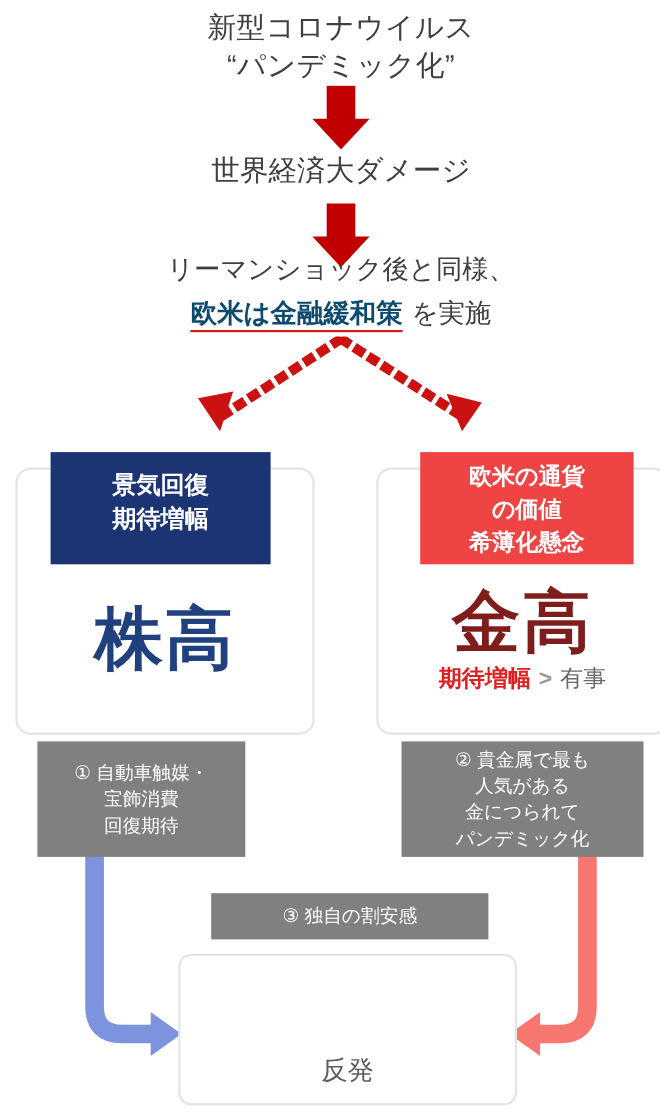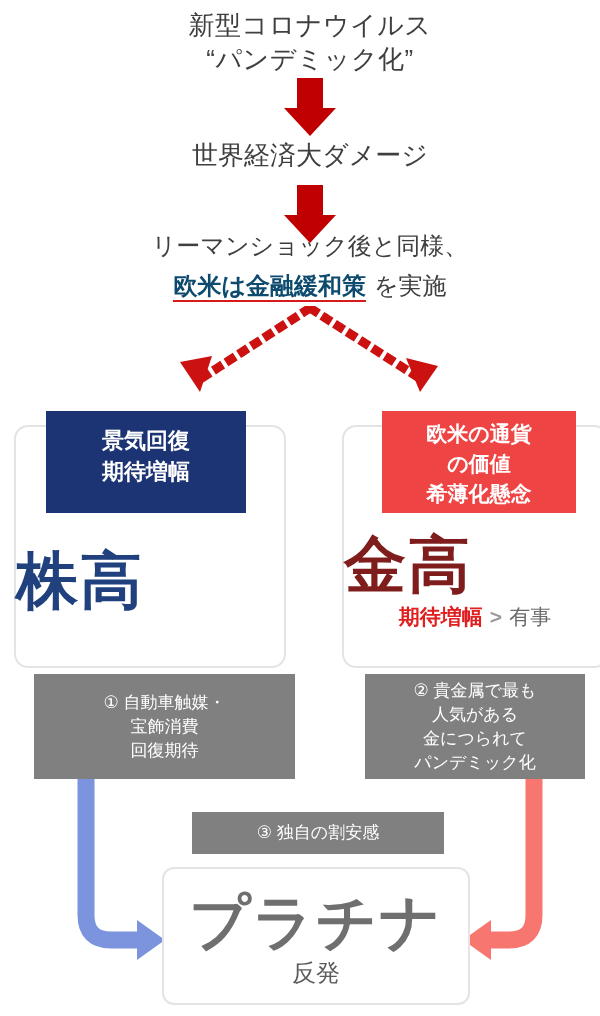--- a/index.html
+++ b/index.html
@@ -110,21 +110,21 @@
     color: #ffffff;
     font-weight: bold;
   }
   .tag-navy { background: #1c3473; }
   .tag-salmon { background: #ef4444; }
   .tag-box .ln { display: block; }
 
   .big-word {
     position: absolute;
     width: 100%;
-    text-align: left;
+    text-align: center;
     font-weight: bold;
     letter-spacing: 2px;
     white-space: nowrap;
   }
   .big-navy { color: #20417e; }
   .big-red { color: #7f1d1d; }
 
   .sub-line {
     position: absolute;
     width: 100%;
@@ -244,35 +244,34 @@
 
   <svg class="flow-svg" width="600" height="1016">
 
     <path d="M76 678 L76 915 Q76 940 101 940 L130 940" stroke="#7b94dd" stroke-width="17" fill="none" stroke-linecap="butt"></path>
     <polygon points="127,920 127,960 155,940" fill="#7b94dd"></polygon>
 
     <path d="M524 678 L524 915 Q524 940 499 940 L478 940" stroke="#f7766f" stroke-width="17" fill="none" stroke-linecap="butt"></path>
     <polygon points="481,920 481,960 453,940" fill="#f7766f"></polygon>
   </svg>
 
-  <div class="gray-box" style="left:24px; top:674px; width:261px; height:105px;align-items:center;">
+  <div class="gray-box" style="left:24px; top:674px; width:189px; height:105px;align-items:center;">
     <span class="ln">① 自動車触媒・</span>
     <span class="ln">宝飾消費</span>
     <span class="ln">回復期待</span>
   </div>
 
   <div class="gray-box" style="left:355px; top:674px; width:220px; height:105px;">
     <span class="ln">② 貴金属で最も</span>
     <span class="ln">人気がある</span>
     <span class="ln">金につられて</span>
     <span class="ln">パンデミック化</span>
   </div>
 
   <div class="gray-box" style="left:182px; top:812px; width:252px; height:42px; font-size:17px;">
     <span class="ln">③ 独自の割安感</span>
   </div>
 
   <div class="plat-card" style="left:152px; top:867px; width:308px; height:138px;">
-    <div class="plat-title">プラチナ</div>
     <div class="plat-sub">反発</div>
   </div>
 
 </div>
 
 </body></html>

